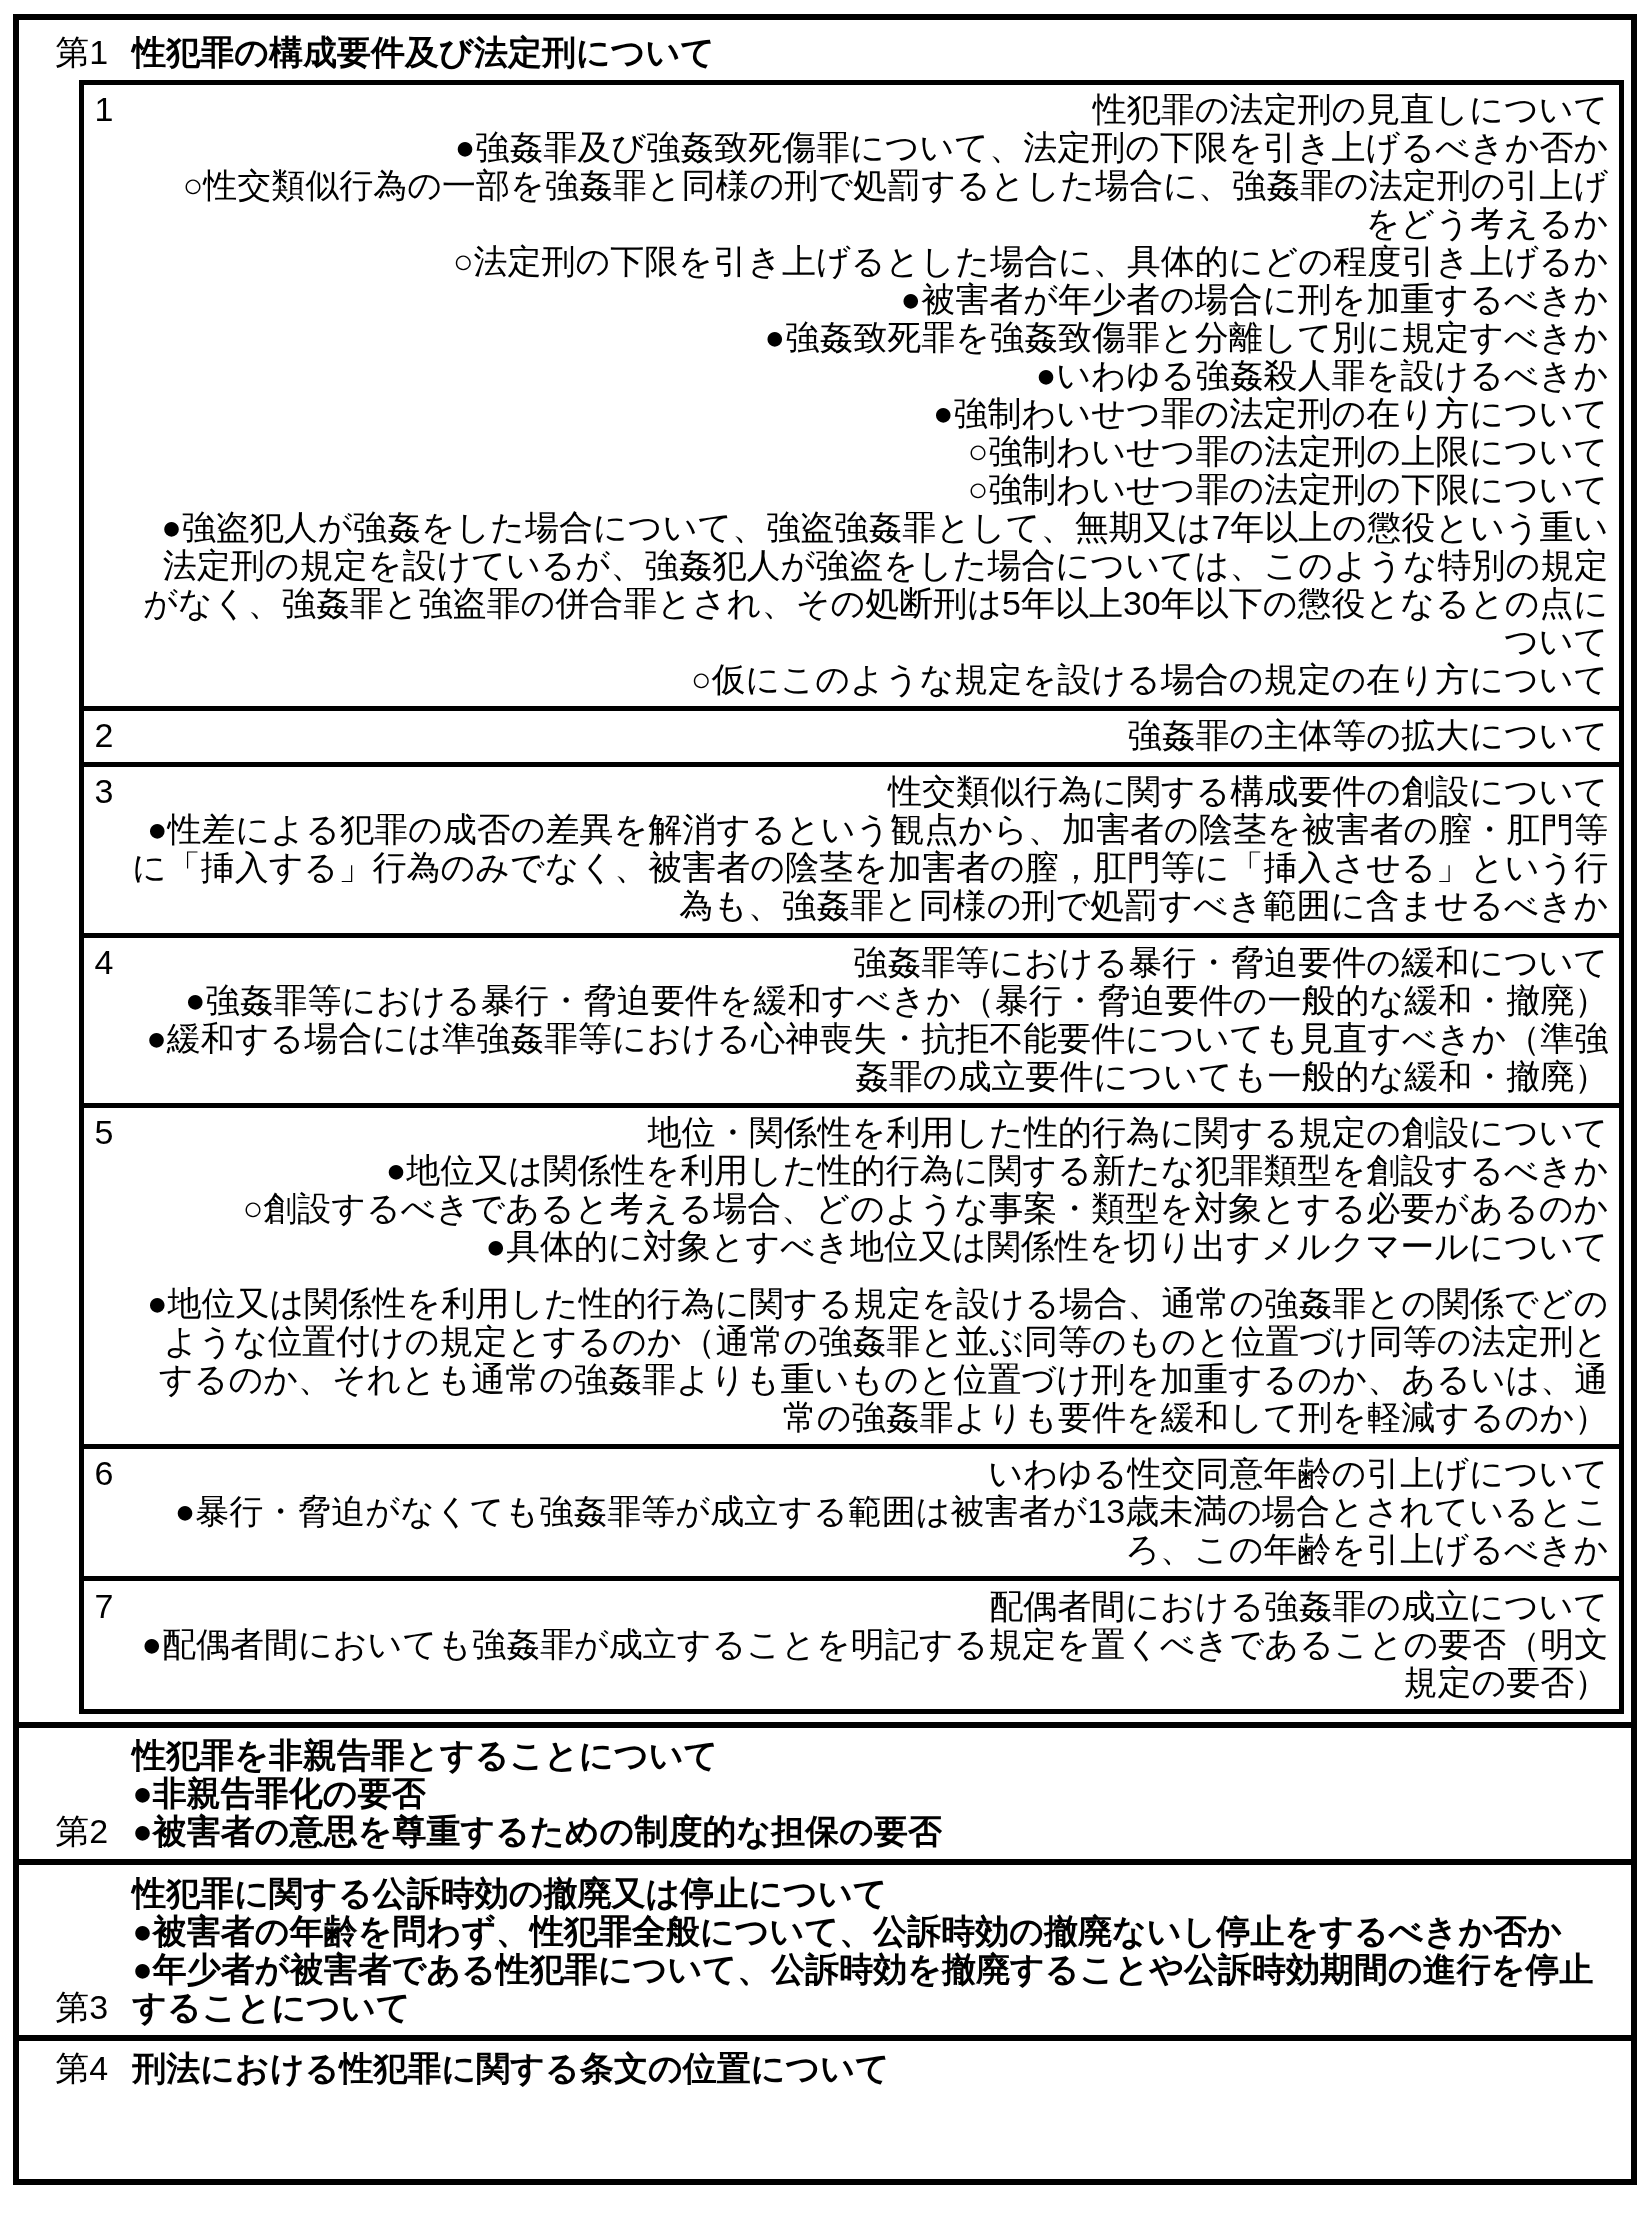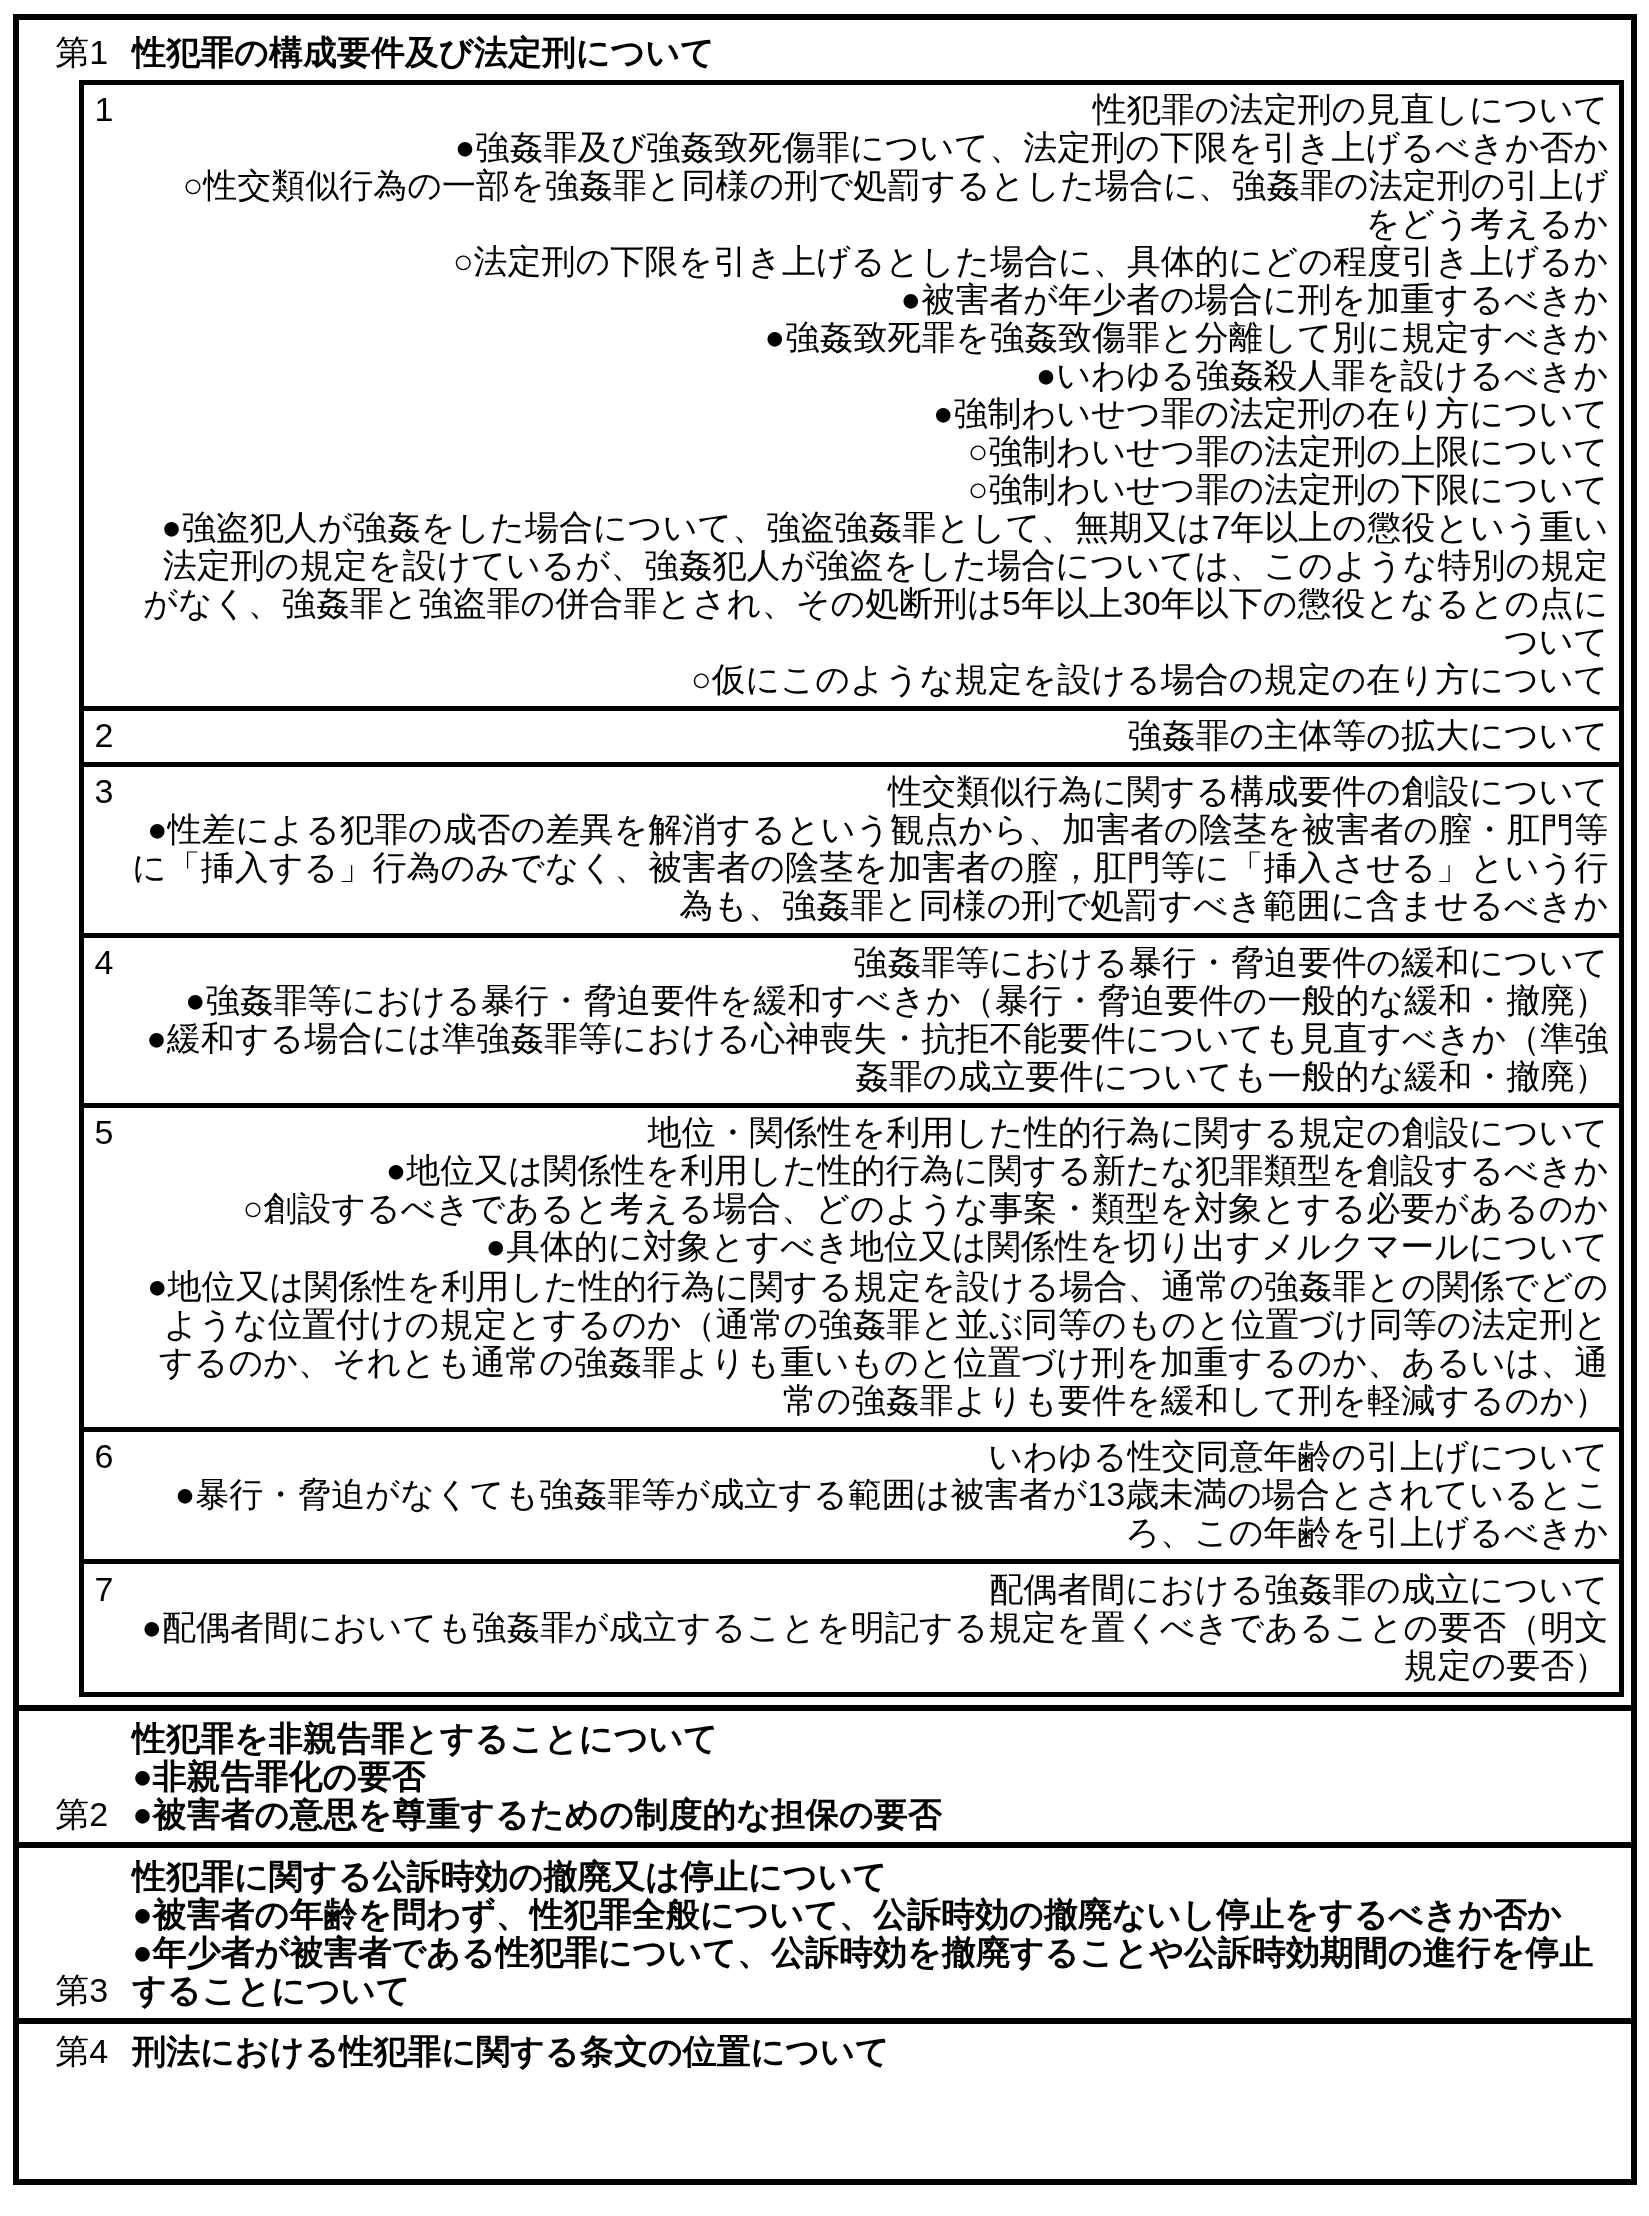--- a/index.html
+++ b/index.html
@@ -41,21 +41,21 @@
     display: flex;
     align-items: flex-start;
     padding: 5.1px 10.2px 8.2px 10.2px;
   }
   .sec-row + .sec-row { border-top: 5.1px solid #000000; }
   .sec-num { flex: 0 0 36px; white-space: nowrap; }
   .sec-content { flex: 1 1 auto; min-width: 0; text-align: right; }
   
   p { margin: 0; padding: 0; }
   .item.sub { padding-left: 34px; }
-  .item.gap { margin-top: 2px; }
+  .item.gap { margin-top: 19px; }
 </style>
 </head>
 <body>
 
 <div class="page">
   <div class="outer" id="doc-root">
   <div class="dai-section">
     <div class="dai-row header">
       <div class="dai-num">第1</div>
       <div class="dai-content">

